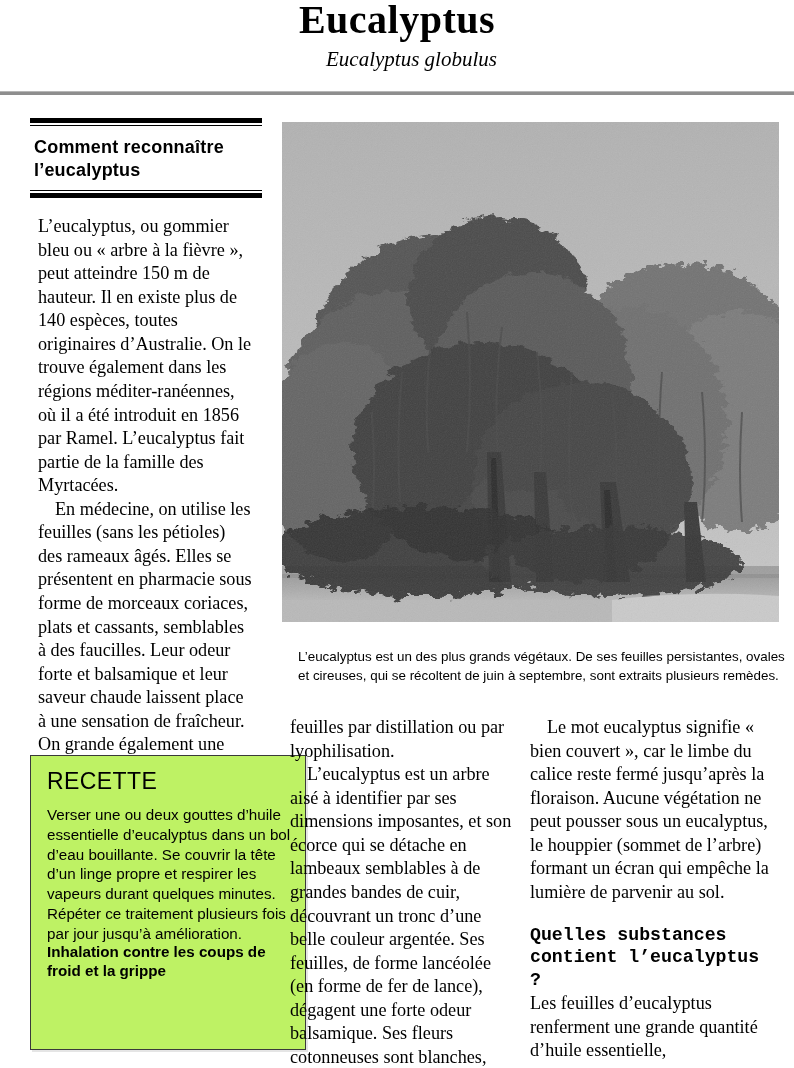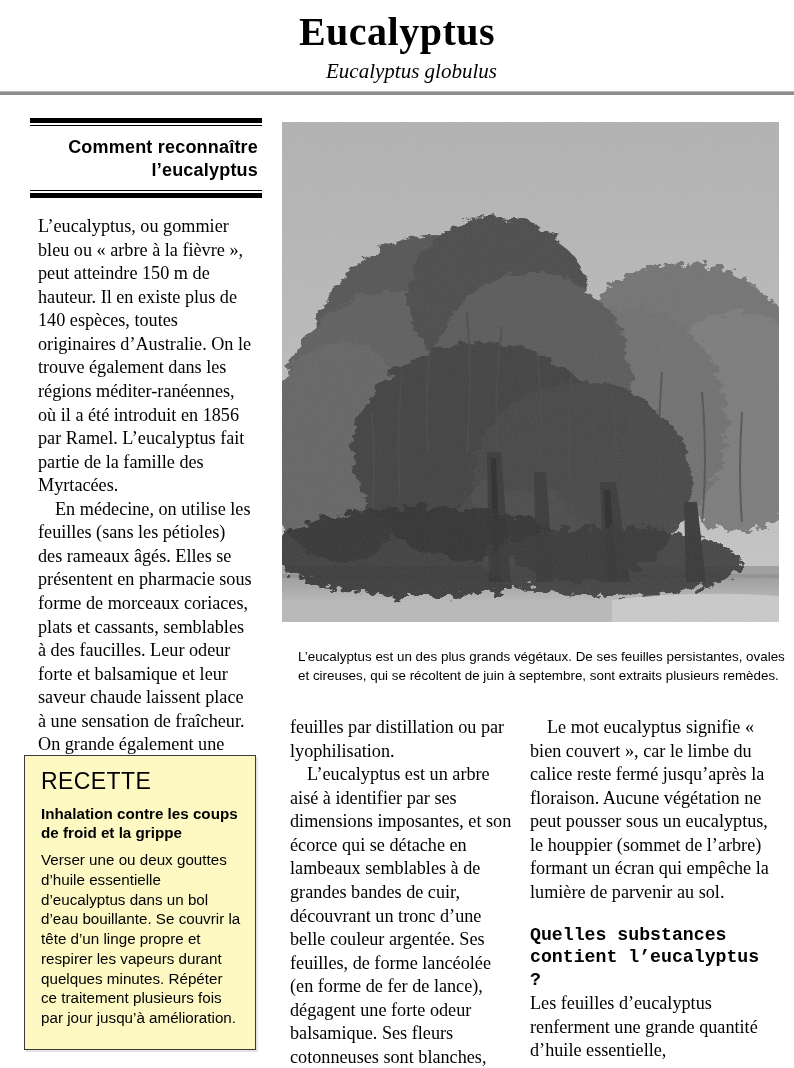--- a/index.html
+++ b/index.html
@@ -24,21 +24,20 @@
     height: 94px;
     text-align: center;
   }
   #doc-title {
     font-family: "Liberation Serif", serif;
     font-weight: bold;
     font-size: 40px;
     line-height: 1.0;
     letter-spacing: 0.5px;
     margin: 0;
-    padding-top: 12px;
   }
   #doc-subtitle {
     font-family: "Liberation Serif", serif;
     font-style: italic;
     font-size: 21px;
     line-height: 1.1;
     margin: 0;
     padding-top: 8px;
     padding-left: 29px;
   }
@@ -73,44 +72,44 @@
   .rule-group-bottom .rule-thick-bot {
     height: 5px;
     background: #000;
     margin-top: 2px;
   }
   #section-heading {
     font-family: "Liberation Sans", sans-serif;
     font-weight: bold;
     font-size: 18px;
     line-height: 1.25;
-    text-align: right;
+    text-align: left;
     letter-spacing: 0.2px;
     padding: 10px 4px 9px 4px;
     margin: 0;
   }
   .body-serif {
     font-family: "Liberation Serif", serif;
     font-size: 18.2px;
     line-height: 1.295;
     text-align: left;
     margin: 8px;
   }
   .body-serif p { margin: 0; }
   .indent { text-indent: 17px; }
 
   
   #recipe-box {
     position: absolute;
-    left: 24px;
+    left: 30px;
     top: 755px;
-    width: 232px;
+    width: 276px;
     height: 295px;
     box-sizing: border-box;
-    background: #fef9c3;
+    background: #bef264;
     border: 1.5px solid #3a3a3a;
     box-shadow: 2px 2px 0 rgba(0,0,0,0.10);
   }
   #recipe-inner {
     padding: 14px 14px 10px 16px;
   }
   #recipe-title {
     font-family: "Liberation Sans", sans-serif;
     font-weight: normal;
     font-size: 23px;
@@ -204,22 +203,22 @@
   <div class="body-serif" style="padding-top:9px;">
     <p>L’eucalyptus, ou gommier bleu ou « arbre à la fièvre », peut atteindre 150 m de hauteur. Il en existe plus de 140 espèces, toutes originaires d’Australie. On le trouve également dans les régions méditer-ranéennes, où il a été introduit en 1856 par Ramel. L’eucalyptus fait partie de la famille des Myrtacées.</p>
     <p class="indent">En médecine, on utilise les feuilles (sans les pétioles) des rameaux âgés. Elles se présentent en pharmacie sous forme de morceaux coriaces, plats et cassants, semblables à des faucilles. Leur odeur forte et balsamique et leur saveur chaude laissent place à une sensation de fraîcheur.</p>
     <p>On grande également une huile essentielle extraite des</p>
   </div>
 </div>
 
 <div id="recipe-box">
   <div id="recipe-inner">
     <div id="recipe-title">RECETTE</div>
+    <div id="recipe-body">Verser une ou deux gouttes d’huile essentielle d’eucalyptus dans un bol d’eau bouillante. Se couvrir la tête d’un linge propre et respirer les vapeurs durant quelques minutes. Répéter ce traitement plusieurs fois par jour jusqu’à amélioration.</div>
     <div id="recipe-subtitle">Inhalation contre les coups de froid et la grippe</div>
-    <div id="recipe-body">Verser une ou deux gouttes d’huile essentielle d’eucalyptus dans un bol d’eau bouillante. Se couvrir la tête d’un linge propre et respirer les vapeurs durant quelques minutes. Répéter ce traitement plusieurs fois par jour jusqu’à amélioration.</div>
   </div>
 </div>
 
 <div id="photo-figure">
   <svg id="photo" viewBox="0 0 497 500" preserveAspectRatio="none" xmlns="http://www.w3.org/2000/svg">
     <defs>
       <linearGradient id="skyGrad" x1="0" y1="0" x2="0" y2="1">
         <stop offset="0%" stop-color="#b2b2b2"></stop>
         <stop offset="60%" stop-color="#bdbdbd"></stop>
         <stop offset="100%" stop-color="#c8c8c8"></stop>

